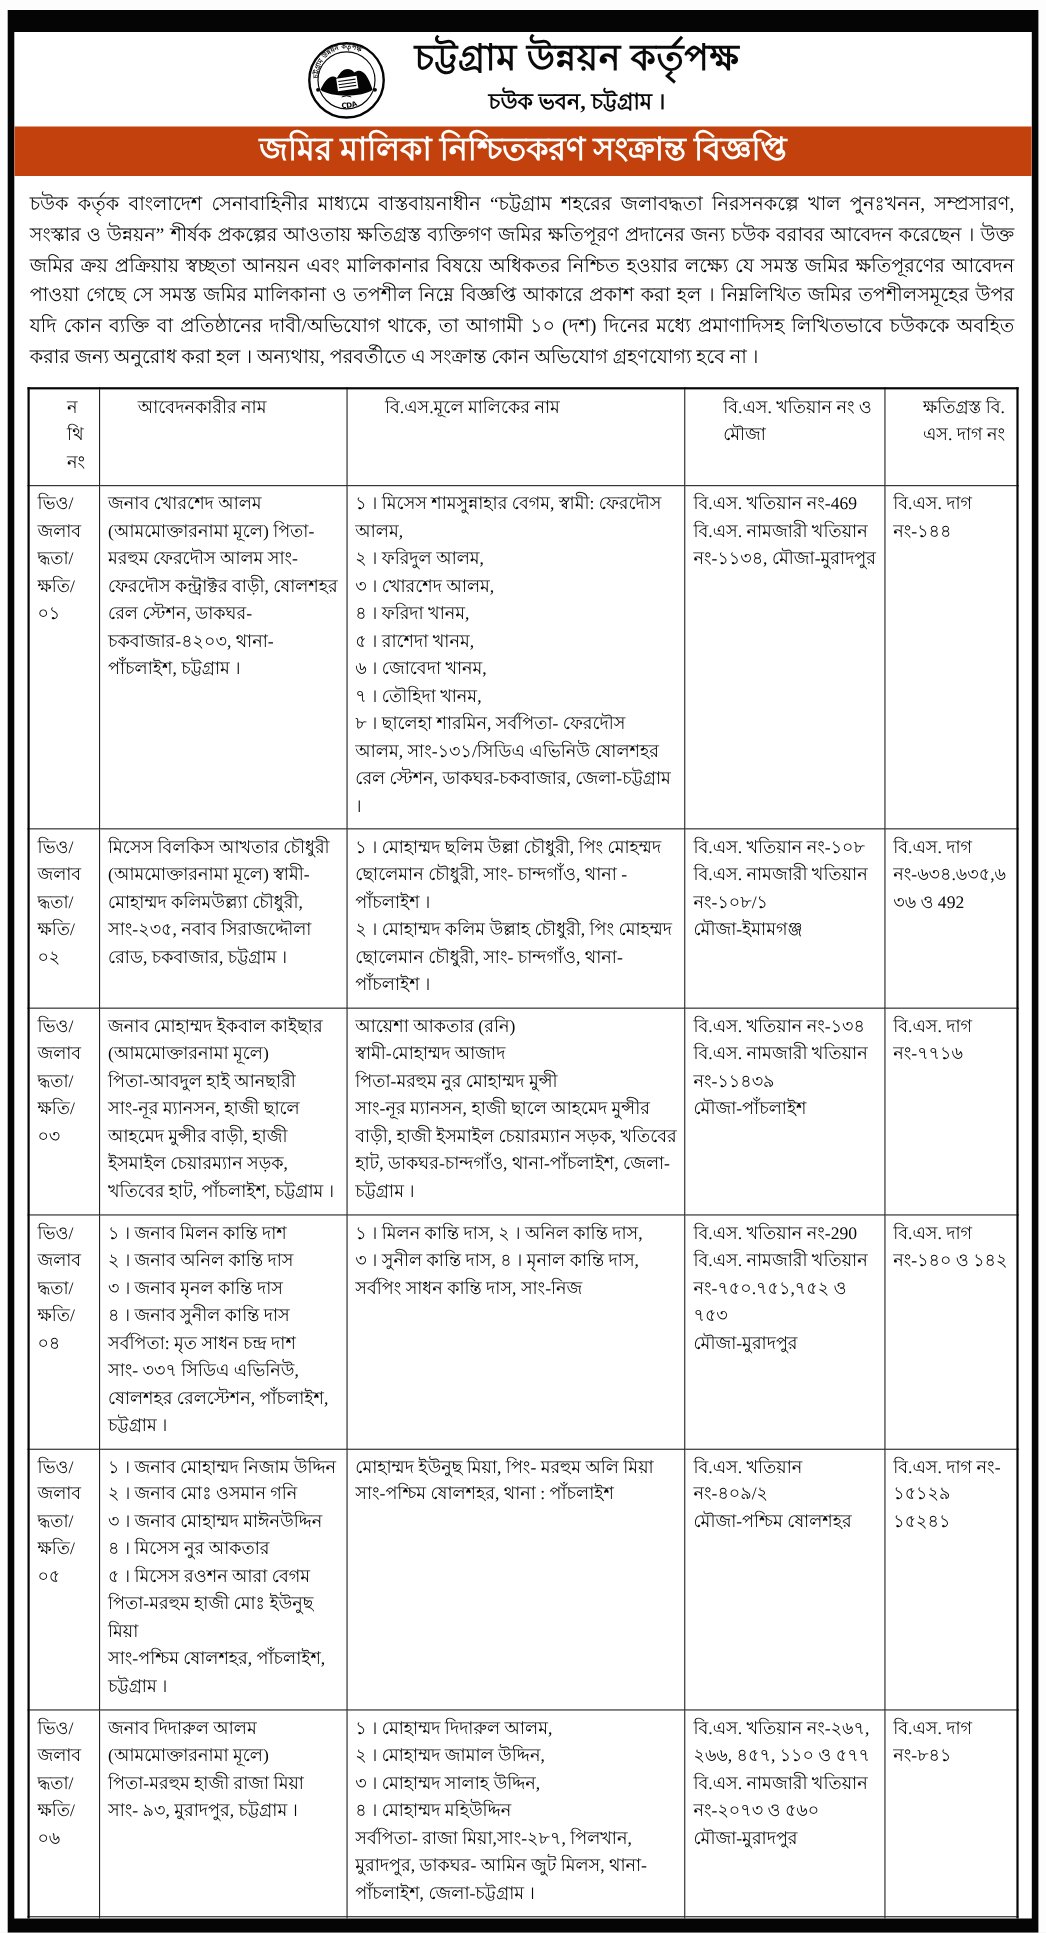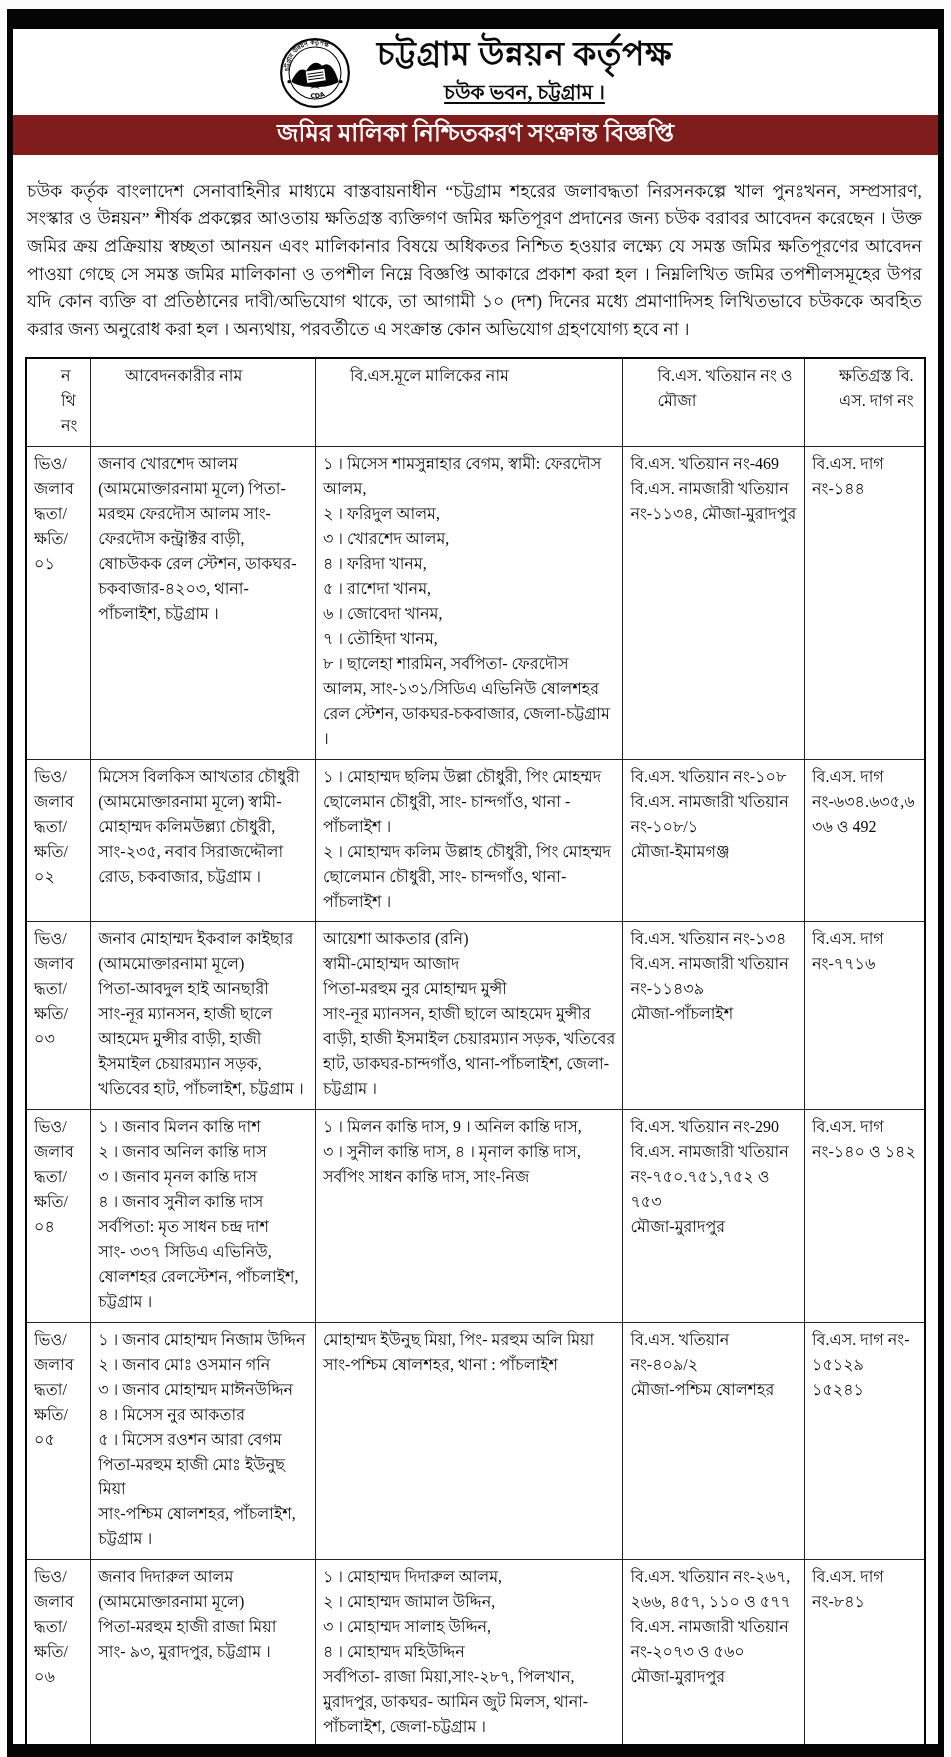--- a/index.html
+++ b/index.html
@@ -26,32 +26,32 @@
     gap:26px;padding:6px 0 4px 0;min-height:76px;
   }
   .logo{width:72px;height:74px;flex:0 0 auto;}
   .org-block{text-align:center;}
   .org-name{
     font-size:33px;font-weight:bold;line-height:1.1;
     letter-spacing:0.5px;
   }
   .org-address{
     font-size:20px;font-weight:bold;margin-top:4px;
-    text-decoration:underline;text-underline-offset:3px;
+    text-underline-offset:3px;
   }
   .banner{
-    background:#7f1d1d;color:#fff;
+    background:#c2410c;color:#fff;
     text-align:center;
-    font-size:24px;font-weight:bold;
+    font-size:29px;font-weight:bold;
     padding:5px 0 7px 0;
     line-height:1.15;
   }
   
   .intro{
-    padding:23px 16px 6px 14px;
+    padding:12px 16px 6px 14px;
   }
   .intro p{
     margin:0;
     font-size:17.5px;
     line-height:1.58;
     text-align:justify;
   }
   
   table.notice{
     border-collapse:collapse;
@@ -140,21 +140,21 @@
         <th>বি.এস.মূলে মালিকের নাম</th>
         <th>বি.এস. খতিয়ান নং ও মৌজা</th>
         <th>ক্ষতিগ্রস্ত বি. এস. দাগ নং</th>
       </tr>
     </thead>
     <tbody>
         <tr>
           <td>ভিও/
 জলাবদ্ধতা/
 ক্ষতি/০১</td>
-          <td>জনাব খোরশেদ আলম (আমমোক্তারনামা মূলে) পিতা-মরহুম ফেরদৌস আলম সাং-ফেরদৌস কন্ট্রাক্টর বাড়ী, ষোচউকক রেল স্টেশন, ডাকঘর-চকবাজার-৪২০৩, থানা-পাঁচলাইশ, চট্টগ্রাম ।</td>
+          <td>জনাব খোরশেদ আলম (আমমোক্তারনামা মূলে) পিতা-মরহুম ফেরদৌস আলম সাং-ফেরদৌস কন্ট্রাক্টর বাড়ী, ষোলশহর রেল স্টেশন, ডাকঘর-চকবাজার-৪২০৩, থানা-পাঁচলাইশ, চট্টগ্রাম ।</td>
           <td>১ । মিসেস শামসুন্নাহার বেগম, স্বামী: ফেরদৌস আলম,
 ২ । ফরিদুল আলম,
 ৩ । খোরশেদ আলম,
 ৪ । ফরিদা খানম,
 ৫ । রাশেদা খানম,
 ৬ । জোবেদা খানম,
 ৭ । তৌহিদা খানম,
 ৮ । ছালেহা শারমিন, সর্বপিতা- ফেরদৌস আলম, সাং-১৩১/সিডিএ এভিনিউ ষোলশহর রেল স্টেশন, ডাকঘর-চকবাজার, জেলা-চট্টগ্রাম ।</td>
           <td>বি.এস. খতিয়ান নং-469
 বি.এস. নামজারী খতিয়ান নং-১১৩৪, মৌজা-মুরাদপুর</td>
@@ -191,21 +191,21 @@
         <tr>
           <td>ভিও/
 জলাবদ্ধতা/
 ক্ষতি/০৪</td>
           <td>১ । জনাব মিলন কান্তি দাশ
 ২ । জনাব অনিল কান্তি দাস
 ৩ । জনাব মৃনল কান্তি দাস
 ৪ । জনাব সুনীল কান্তি দাস
 সর্বপিতা: মৃত সাধন চন্দ্র দাশ
 সাং- ৩৩৭ সিডিএ এভিনিউ, ষোলশহর রেলস্টেশন, পাঁচলাইশ, চট্টগ্রাম ।</td>
-          <td>১ । মিলন কান্তি দাস, 9 । অনিল কান্তি দাস,
+          <td>১ । মিলন কান্তি দাস, ২ । অনিল কান্তি দাস,
 ৩ । সুনীল কান্তি দাস, ৪ । মৃনাল কান্তি দাস,
 সর্বপিং সাধন কান্তি দাস, সাং-নিজ</td>
           <td>বি.এস. খতিয়ান নং-290
 বি.এস. নামজারী খতিয়ান নং-৭৫০.৭৫১,৭৫২ ও ৭৫৩
 মৌজা-মুরাদপুর</td>
           <td>বি.এস. দাগ নং-১৪০ ও ১৪২</td>
         </tr>
         <tr>
           <td>ভিও/
 জলাবদ্ধতা/

